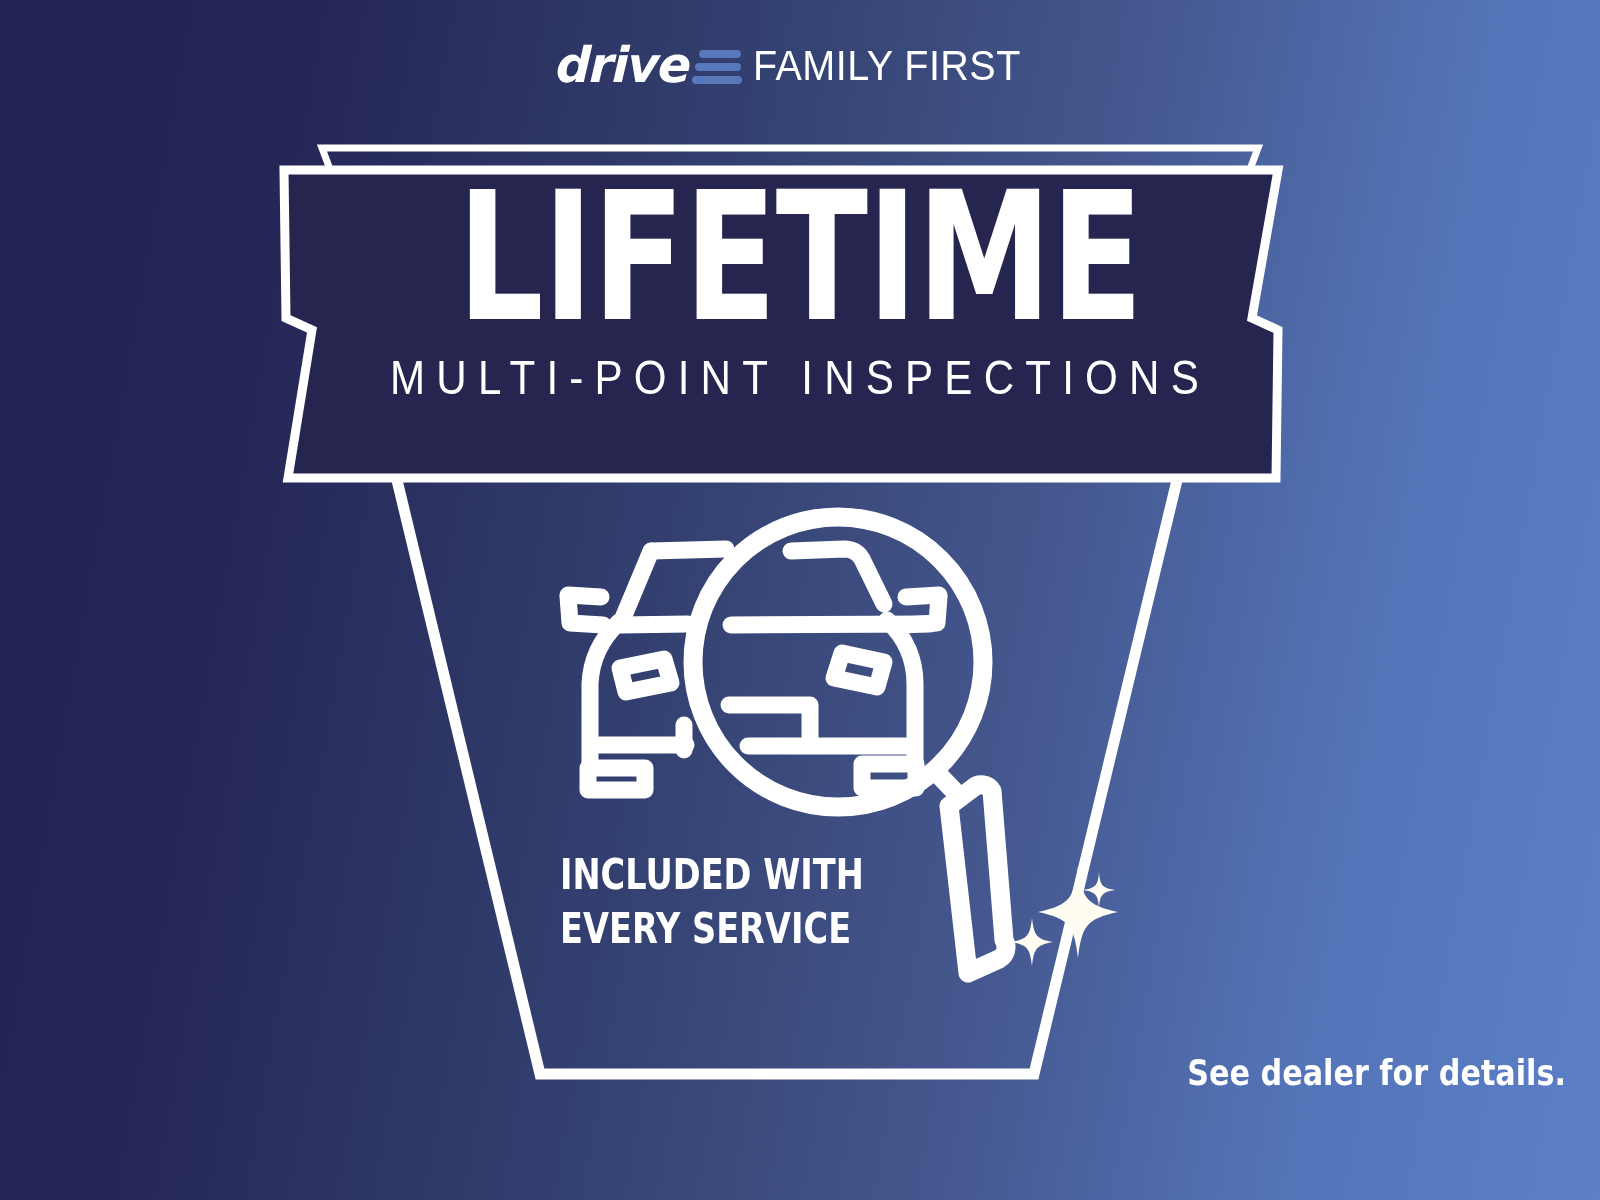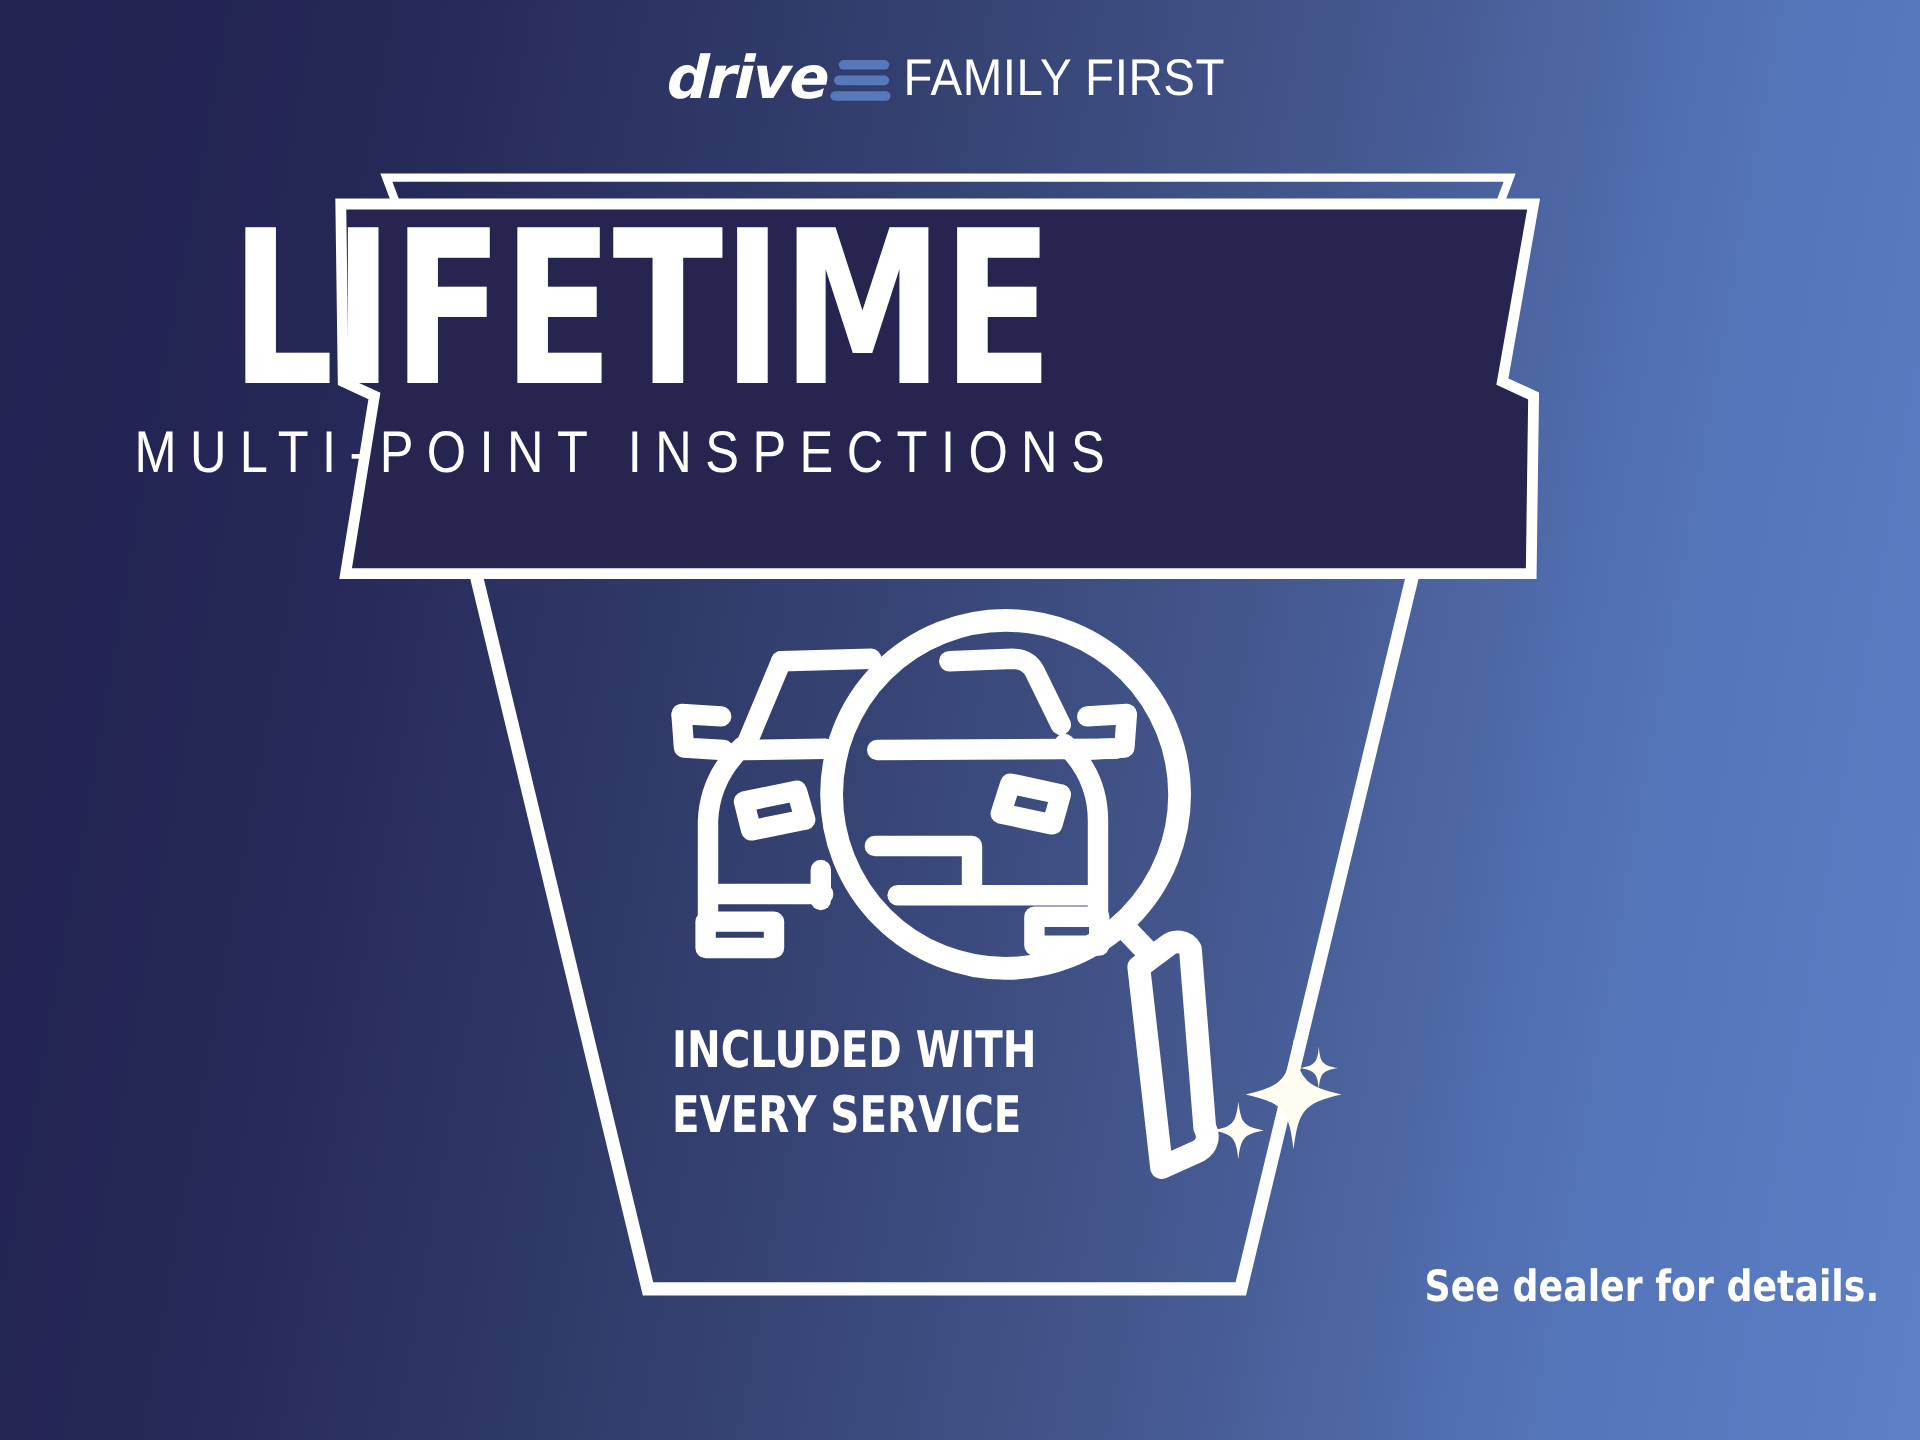--- a/index.html
+++ b/index.html
@@ -68,20 +68,21 @@
   }
 
   
   #art { position:absolute; left:0; top:0; width:1600px; height:1200px; }
 
   
   #headline {
     position:absolute;
     left:0; right:0;
     top:180px;
+    text-align:center;
     pointer-events:none;
   }
   #headline-main {
     font-family:"DejaVu Sans", sans-serif;
     font-weight:bold;
     font-size:178px;
     line-height:0.88;
     color:#ffffff;
     letter-spacing:-1px;
     transform:scaleX(0.76);

